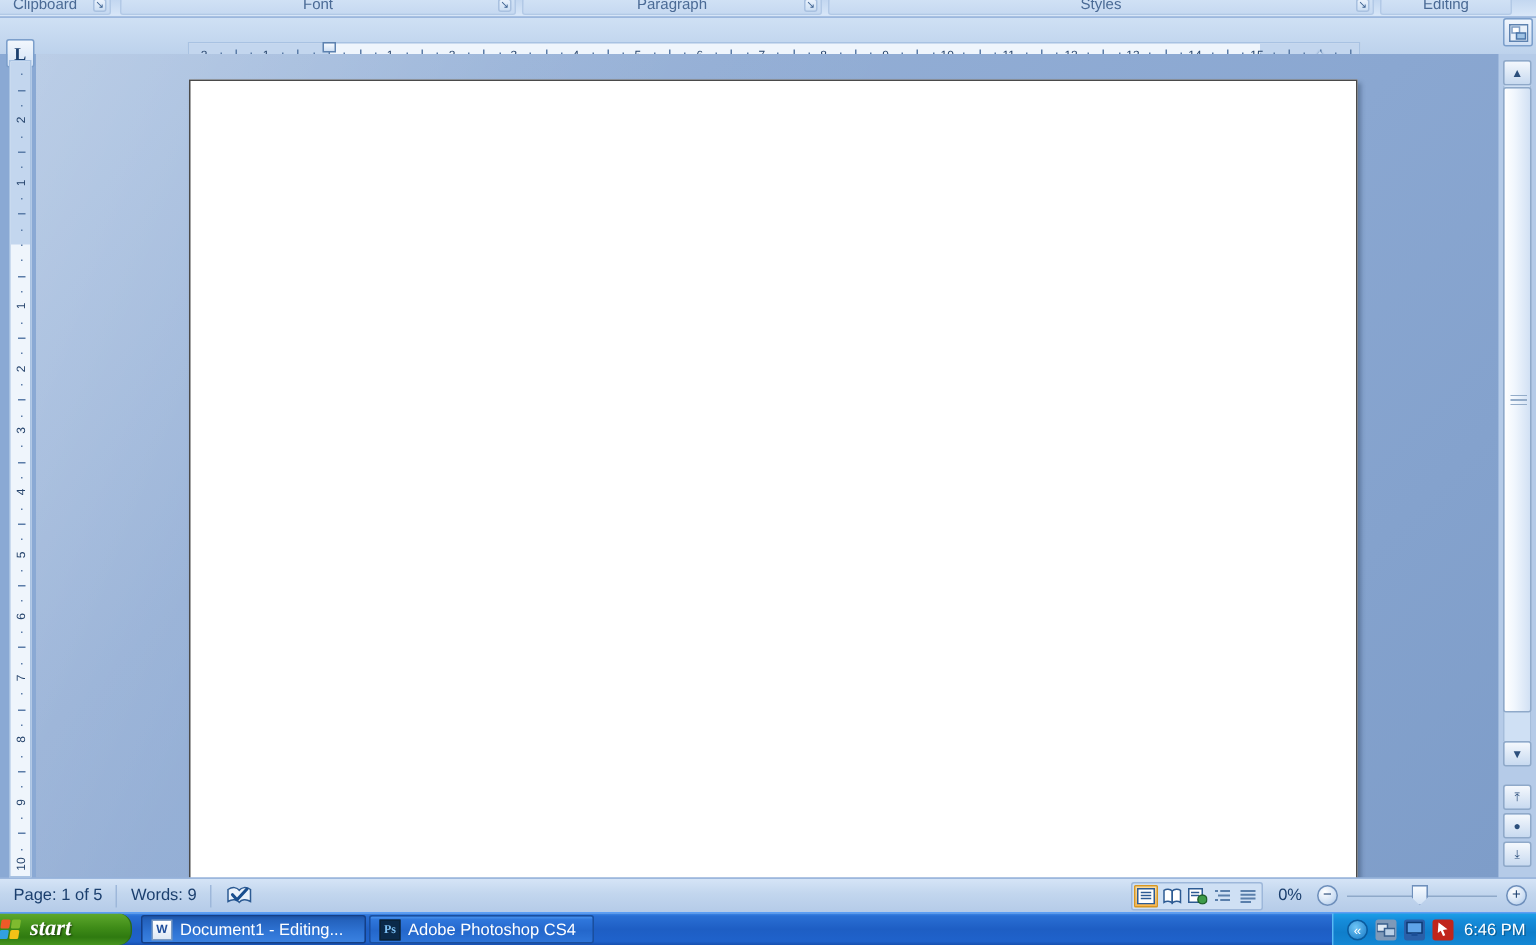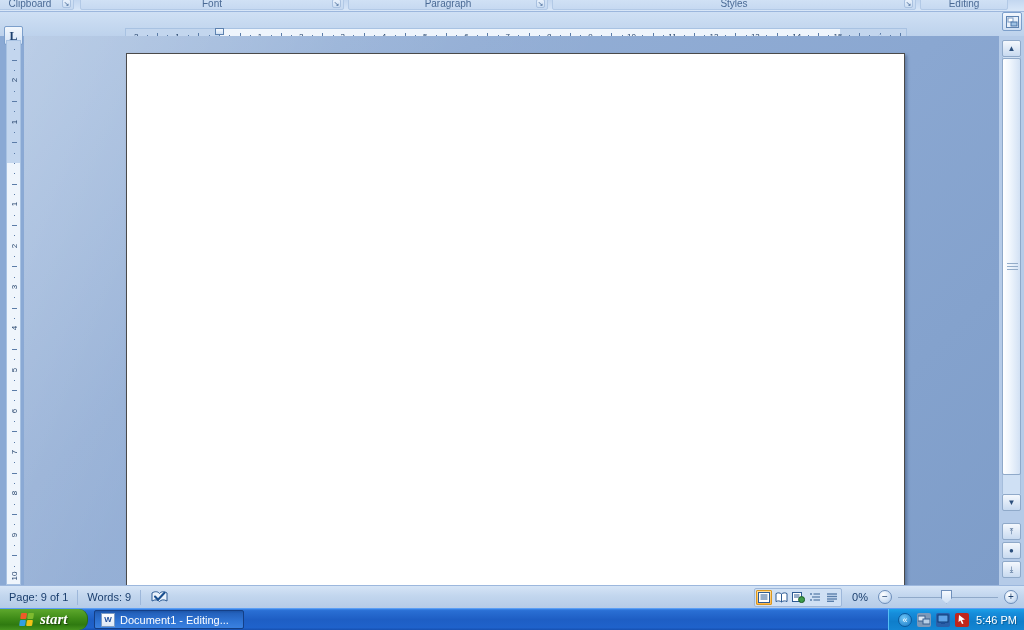--- a/index.html
+++ b/index.html
@@ -207,21 +207,21 @@
     position:absolute; left:0; bottom:0; width:1024px; height:22px;
     background:linear-gradient(to bottom,#3d87e8 0%, #2a6fd4 8%, #1e5ec4 50%, #1f62cb 88%, #1750b0 100%);
     border-top:1px solid #5b9ef5;
     display:flex; align-items:stretch;
   }
   #start-button {
     width:88px;
     background:linear-gradient(to bottom,#5ea82d 0%, #3f8c18 45%, #2f7a10 75%, #46941f 100%);
     border-right:1px solid #2c6b10;
     border-top-right-radius:9px; border-bottom-right-radius:9px;
-    display:flex; align-items:center; padding-left:20px; gap:5px;
+    display:flex; align-items:center; padding-left:0; gap:5px;
   }
   #start-button .flag {
     width:15px; height:14px; position:relative; flex:none;
     transform:skewX(-9deg);
   }
   .flag i { position:absolute; width:6px; height:6px; border-radius:1px; }
   .flag .q1 { left:0; top:0; background:#f05a28; }
   .flag .q2 { left:7px; top:0; background:#7fba2f; }
   .flag .q3 { left:0; top:7px; background:#32a0e0; }
   .flag .q4 { left:7px; top:7px; background:#f2c217; }
@@ -493,21 +493,21 @@
   </div>
   <div class="sb-btn" id="sb-obj">
     <span>●</span>
   </div>
   <div class="sb-btn" id="sb-next">
     <span>⤓</span>
   </div>
 </div>
 
 <div id="statusbar">
-  <span class="sb-item">Page: 9 of 1</span>
+  <span class="sb-item">Page: 1 of 5</span>
   <span class="sb-sep"></span>
   <span class="sb-item">Words: 9</span>
   <span class="sb-sep"></span>
   <span id="proofing-icon">
     <svg width="17" height="14" viewBox="0 0 17 14">
       <path d="M1 3 C4 1, 7 1.5, 8.5 3.5 C10 1.5, 13 1, 16 3 L16 11 C13 9.2, 10 9.7, 8.5 11.5 C7 9.7, 4 9.2, 1 11 Z" fill="#eaf2fb" stroke="#2d5b93" stroke-width="1"></path>
       <path d="M4 6.5 L7 9.8 L13.5 2.8" fill="none" stroke="#1a4f8f" stroke-width="2.1" stroke-linecap="round" stroke-linejoin="round"></path>
     </svg>
   </span>
 
@@ -576,20 +576,24 @@
         <i class="q4"></i>
     </span>
     <span class="slabel">start</span>
   </div>
 
   <div id="task-buttons">
     <div class="task-btn active">
       <span class="ticon word">W</span>
       <span class="tlabel">Document1 - Editing...</span>
     </div>
+    <div class="task-btn">
+      <span class="ticon ps">Ps</span>
+      <span class="tlabel">Adobe Photoshop CS4</span>
+    </div>
   </div>
 
   <div id="tray">
     <span class="chev">«</span>
     <span class="tray-ico" style="background:#7f99b8;">
       <svg width="12" height="11" viewBox="0 0 12 11">
         <rect x="0" y="2" width="7" height="5" fill="#dfe9f4" stroke="#3a5f8c"></rect>
         <rect x="5" y="5" width="7" height="5" fill="#b9cfe6" stroke="#3a5f8c"></rect>
       </svg>
     </span>
@@ -597,15 +601,15 @@
       <svg width="12" height="11" viewBox="0 0 12 11">
         <rect x="1" y="1" width="10" height="7" fill="#5fa3e8" stroke="#0d3a74"></rect>
         <rect x="4" y="8" width="4" height="2" fill="#1b4e96"></rect>
       </svg>
     </span>
     <span class="tray-ico" style="background:#c0251b;">
       <svg width="12" height="11" viewBox="0 0 12 11">
         <path d="M3 1 L9 5.5 L6 6 L7.5 9.5 L6 10 L4.5 6.5 L2.5 8 Z" fill="#ffffff"></path>
       </svg>
     </span>
-    <span id="tray-clock">5:46 PM</span>
+    <span id="tray-clock">6:46 PM</span>
   </div>
 </div>
 
 </body></html>

